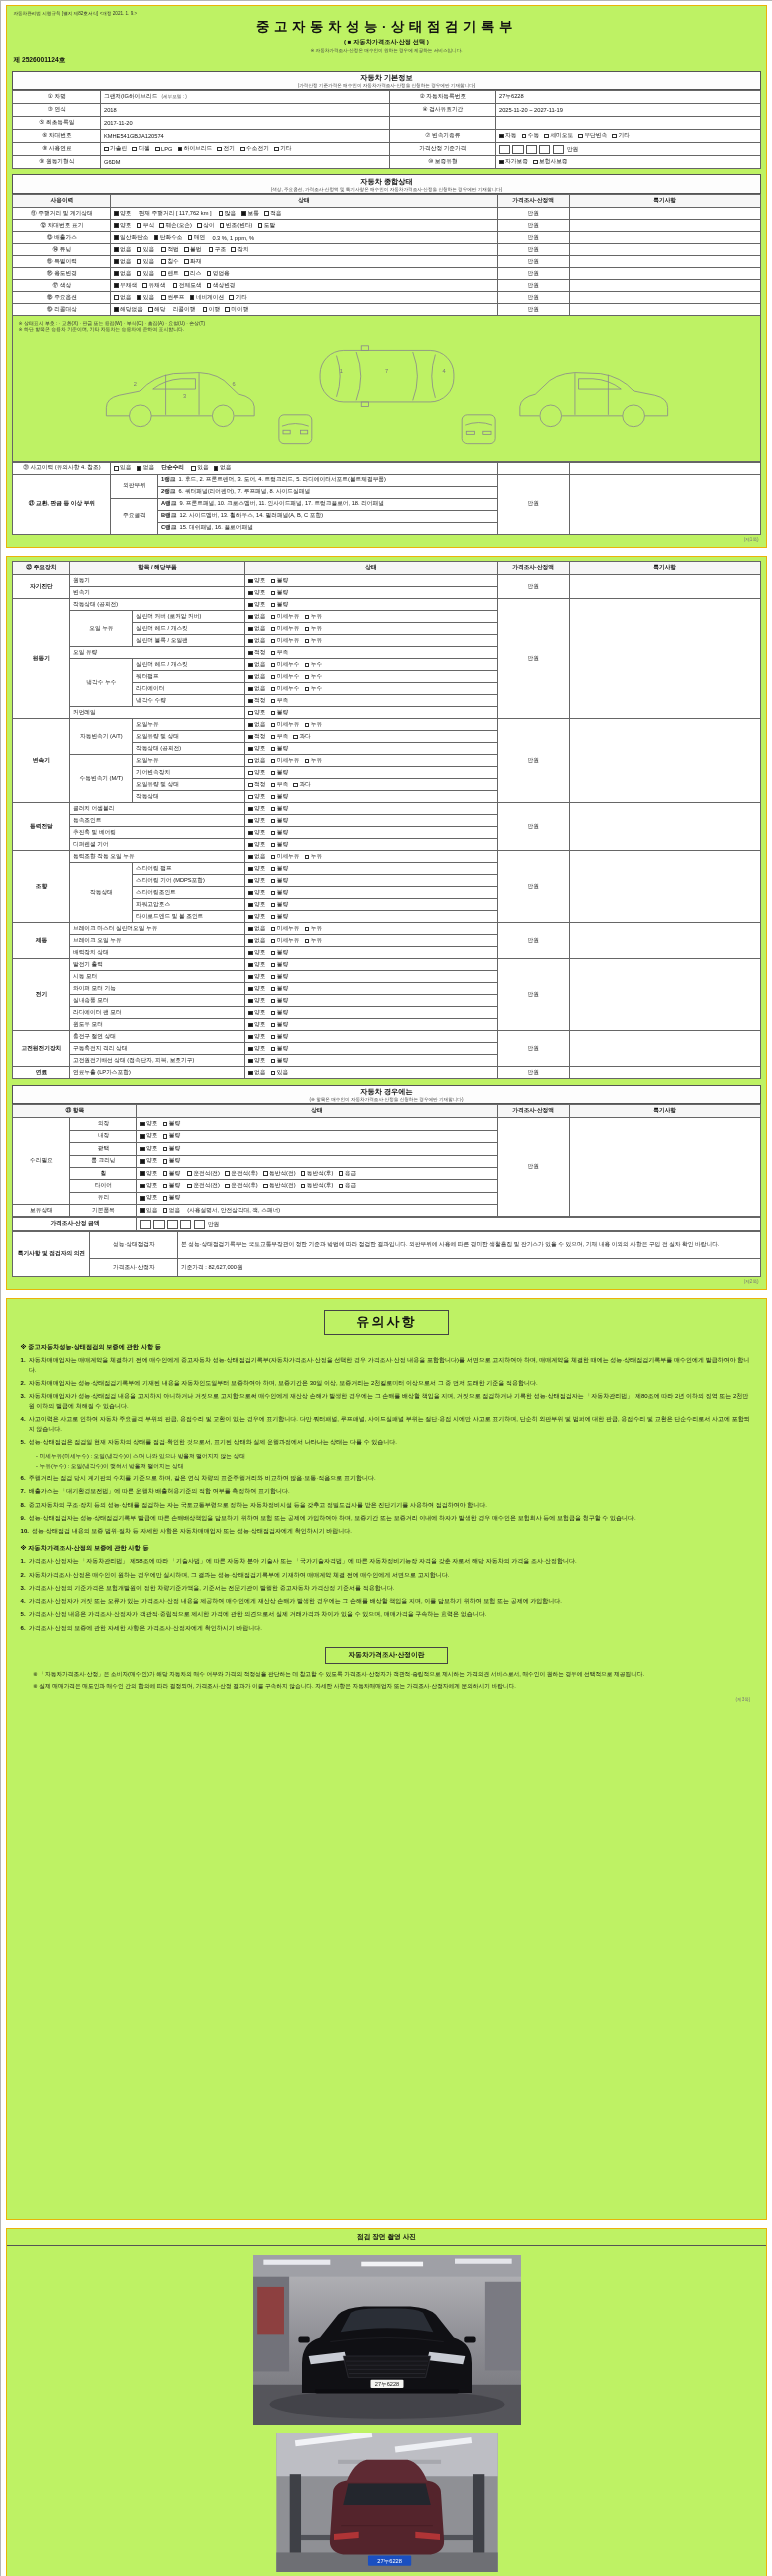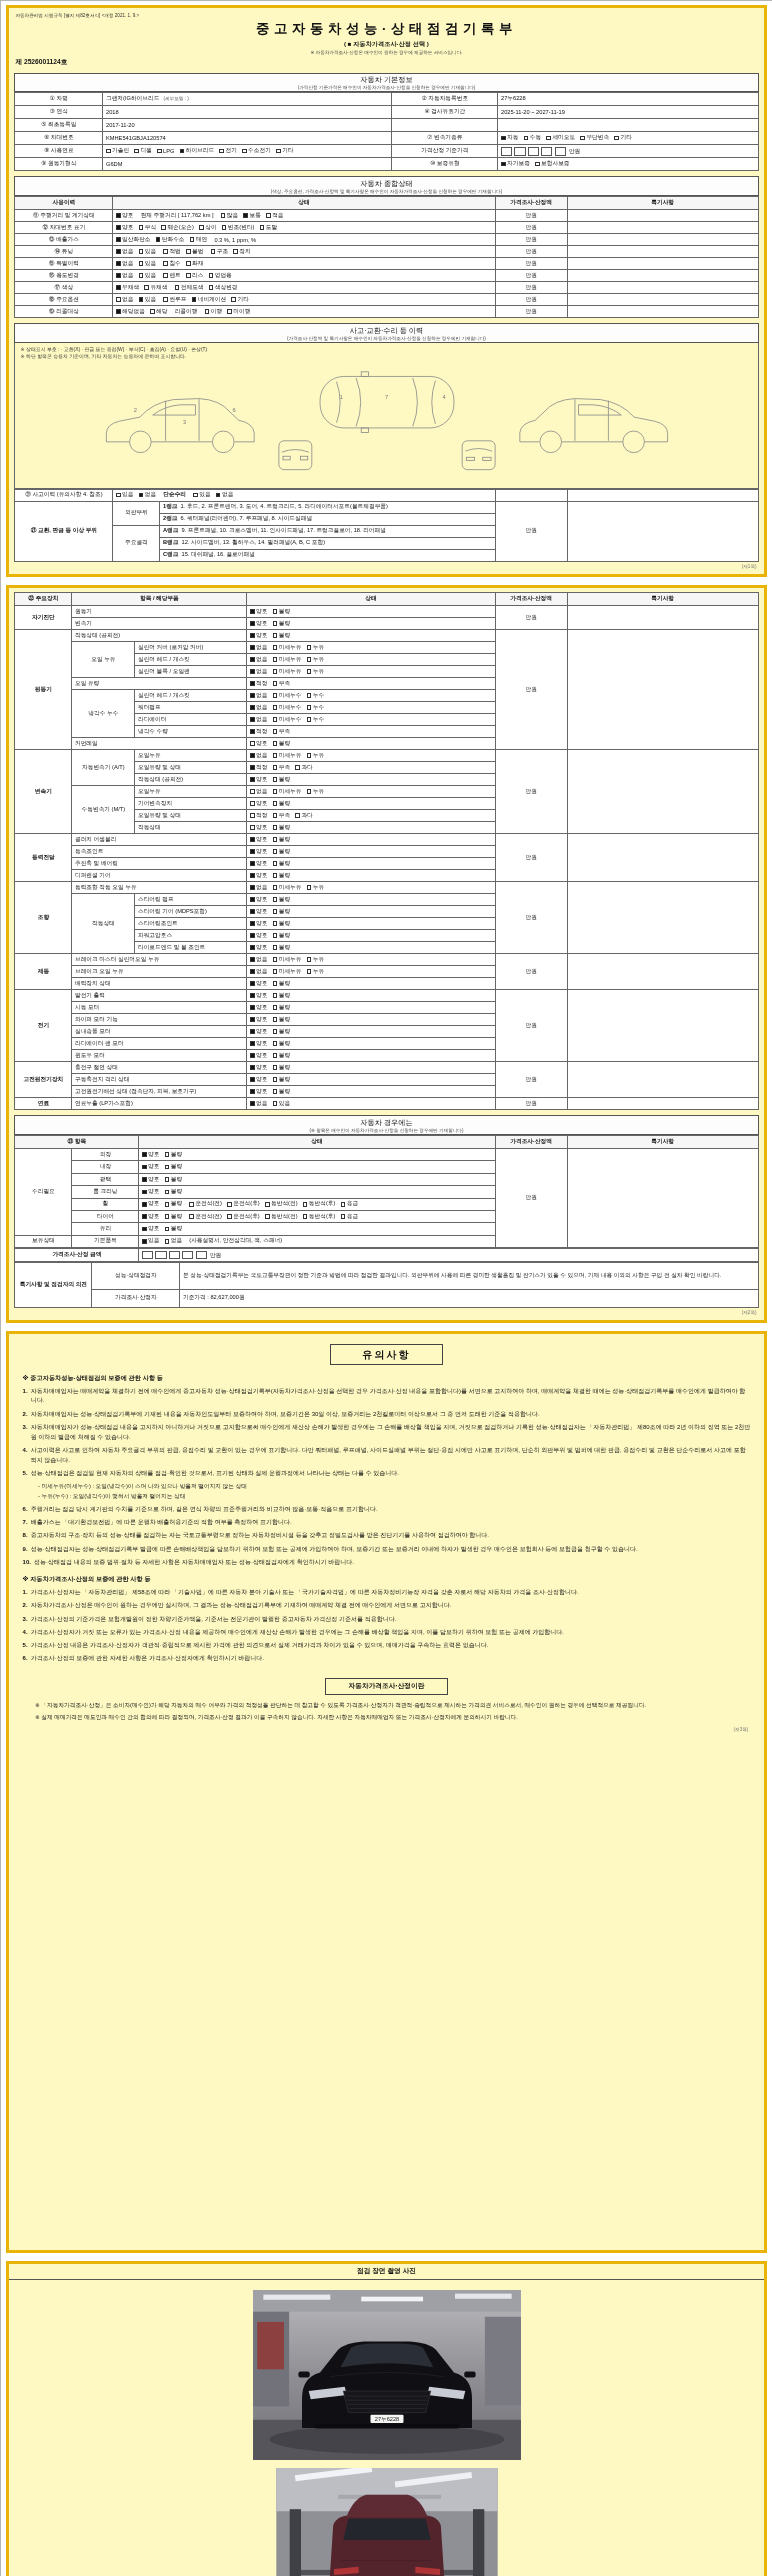--- a/index.html
+++ b/index.html
@@ -1,28 +1,28 @@
 <!DOCTYPE html>
 <html style="font-size:8.2px"><head>
 <meta charset="utf-8">
 <title>중고자동차성능·상태점검기록부</title>
 <style>
 *{box-sizing:border-box;}
 body{margin:0;background:#ffffff;color:#111;font-family:"Liberation Sans","DejaVu Sans",sans-serif;}
 .sheet{width:773px;margin:0 auto;padding:4.1px 5.2px;border:0.5px solid #b5b5b5;min-height:2576px;background:#fff;}
-.pagebox{border:3px solid #eab308;background:#fef9c3;margin-bottom:8.2px;}
+.pagebox{border:1px solid #eab308;background:#bef264;margin-bottom:8.2px;}
 .pad{padding:4.1px 5.2px;}
 .lawnote{font-size:4.6px;color:#333;padding:1px 1px 0;}
 .titleblock{text-align:center;margin:2.1px 0 3.1px;}
 .doctitle{font-size:13.4px;font-weight:bold;letter-spacing:4.6px;}
 .docopt{font-size:6.2px;font-weight:bold;margin-top:2.1px;}
 .docnote{font-size:4.6px;color:#444;margin-top:1px;}
 .docno{font-size:6.7px;font-weight:bold;margin:3.1px 1px 2.1px;}
 .sechead{border:0.5px solid #555;text-align:center;padding:1.5px 0 1px;margin-top:5.2px;background:#fdfdfd;}
-.sechead .st{font-size:7.2px;font-weight:normal;}
+.sechead .st{font-size:7.2px;font-weight:bold;}
 .secnote{font-size:4.6px;color:#444;}
 table.frm{width:100%;border-collapse:collapse;table-layout:fixed;}
 .frm th,.frm td{border:0.5px solid #666;font-size:5.7px;padding:1.5px 2.6px;vertical-align:middle;word-break:keep-all;background:#fff;}
 .frm th{font-weight:bold;text-align:center;background:#f6f6f6;padding:2.1px 1px;}
 .c{text-align:center;}
 .lab{background:#fbfbfb;text-align:center;}
 .item{text-align:left;padding-left:4.1px;}
 .price{color:#222;}
 .stflex{display:flex;flex-wrap:wrap;align-items:center;gap:1.5px 7.2px;}
 .chks{display:inline-flex;flex-wrap:wrap;gap:1px 5.2px;align-items:center;}
@@ -35,21 +35,21 @@
 .subval{font-size:4.6px;color:#555;margin-left:4.1px;}
 .wboxes{display:inline-flex;gap:2.1px;margin-right:3.1px;vertical-align:middle;}
 .wbox{display:inline-block;width:11.3px;height:8.8px;border:0.5px solid #555;background:#fff;}
 .diagbox{border:0.5px solid #666;border-top:none;padding:3.1px 5.2px 2.1px;}
 .legend{font-size:4.9px;color:#333;margin:0.5px 0;}
 .diagwrap{text-align:center;padding:2.1px 0 1px;}
 .rank{font-weight:bold;margin-right:3.1px;}
 .pagemark{text-align:right;font-size:4.6px;color:#777;padding:2.1px 2.1px 1px;}
 .noticebox{padding:8.2px 13.4px 10.3px;min-height:922px;}
 .ntitle-wrap{text-align:center;margin:2.1px 0 8.2px;}
-.ntitle{display:inline-block;border:0.5px solid #444;padding:2.6px 31px;font-size:10px;font-weight:bold;letter-spacing:2.1px;}
+.ntitle{display:inline-block;border:0.5px solid #444;padding:2.6px 31px;font-size:13px;font-weight:bold;letter-spacing:2.1px;}
 .nhead{font-size:6.2px;font-weight:bold;margin:7.2px 0 4.1px;}
 .nitem{display:flex;gap:3.1px;font-size:6px;line-height:1.62;margin:3.6px 0;}
 .nnum{flex:none;font-weight:bold;}
 .ntxt{flex:1;}
 .nsub{font-size:5.7px;line-height:1.55;margin:1px 0 1px 15.5px;color:#222;}
 .defbox-title-wrap{text-align:center;margin:13.4px 0 6.2px;}
 .defbox-title{display:inline-block;border:0.8px solid #444;padding:3.1px 23px;font-size:6.7px;font-weight:bold;}
 .defpara{font-size:5.7px;line-height:1.6;margin:3.1px 12.4px;}
 .bandhead{border-bottom:0.5px solid #555;text-align:center;font-size:6.7px;font-weight:bold;padding:3.1px 0;}
 .photoarea{padding:9.3px 0 11.3px;text-align:center;}
@@ -487,24 +487,20 @@
                   </span>
                 </span>
               </div>
             </td>
             <td class="c price">만원</td>
             <td></td>
           </tr>
         </tbody>
     </table>
 
-    <div class="sechead">
-      <span class="st">사고·교환·수리 등 이력</span>
-      <div class="secnote">(가격조사·산정액 및 특기사항은 매수인이 자동차가격조사·산정을 신청하는 경우에만 기재합니다)</div>
-    </div>
     <div class="diagbox">
       <div class="legend">※ 상태표시 부호 :  · 교환(X)   · 판금 또는 용접(W)   · 부식(C)   · 흠집(A)   · 요철(U)   · 손상(T)</div>
       <div class="legend">※ 하단 항목은 승용차 기준이며, 기타 자동차는 승용차에 준하여 표시합니다.</div>
       <div class="diagwrap">
         <svg width="598" height="121" viewBox="0 0 1160 235">
           <g fill="none" stroke="#8a8a8a" stroke-width="1.6">
 
             <g id="sv" transform="translate(30,45)">
               <path d="M5,112 L5,96 Q5,78 30,72 L70,64 Q95,36 135,30 L185,28 Q225,30 245,54 L262,70 Q290,76 292,94 L292,112"></path>
               <path d="M5,112 L50,112 M92,112 L210,112 M254,112 L292,112"></path>

